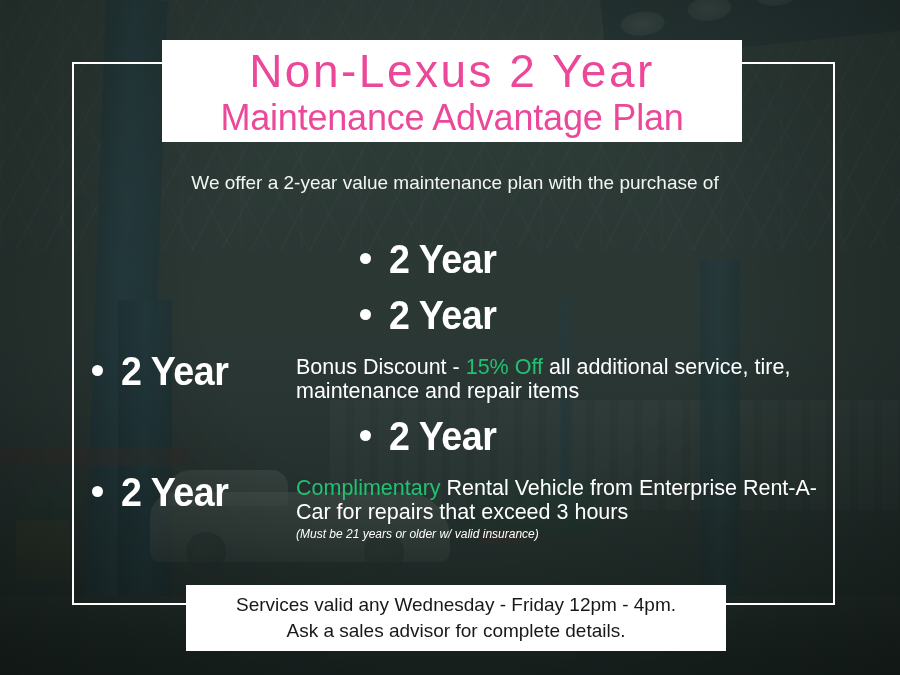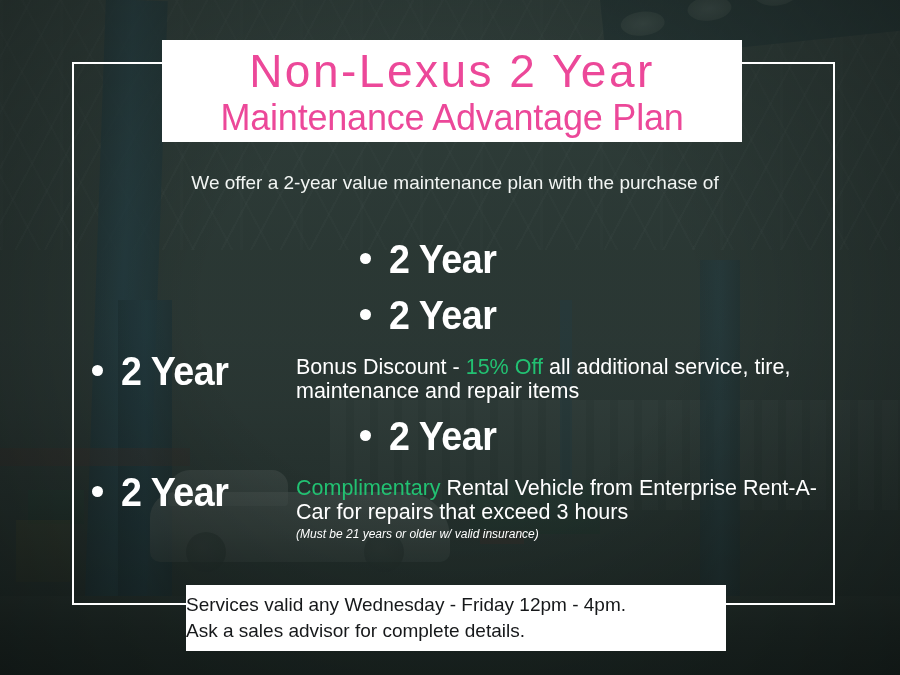--- a/index.html
+++ b/index.html
@@ -230,21 +230,21 @@
     margin-top: 1px;
   }
 
   .row-tall .two-year { margin-top: 0; }
 
   .footer-box {
     position: absolute;
     left: 186px; top: 585px;
     width: 540px; height: 66px;
     background: #ffffff;
-    text-align: left;
+    text-align: center;
     box-sizing: border-box;
     padding-top: 7px;
   }
   .footer-line {
     font-size: 19px;
     line-height: 26px;
     color: #16181a;
   }
 </style>
 </head>

